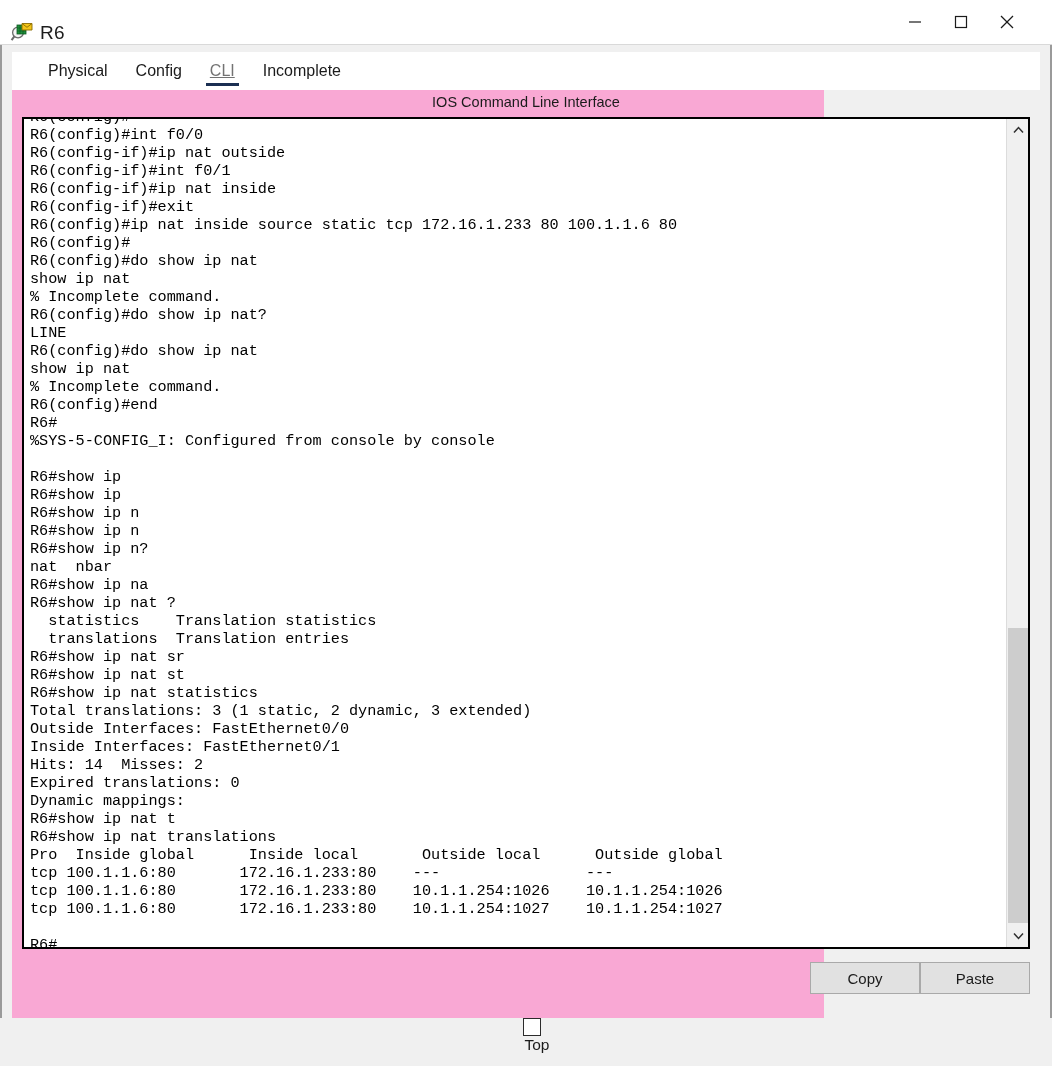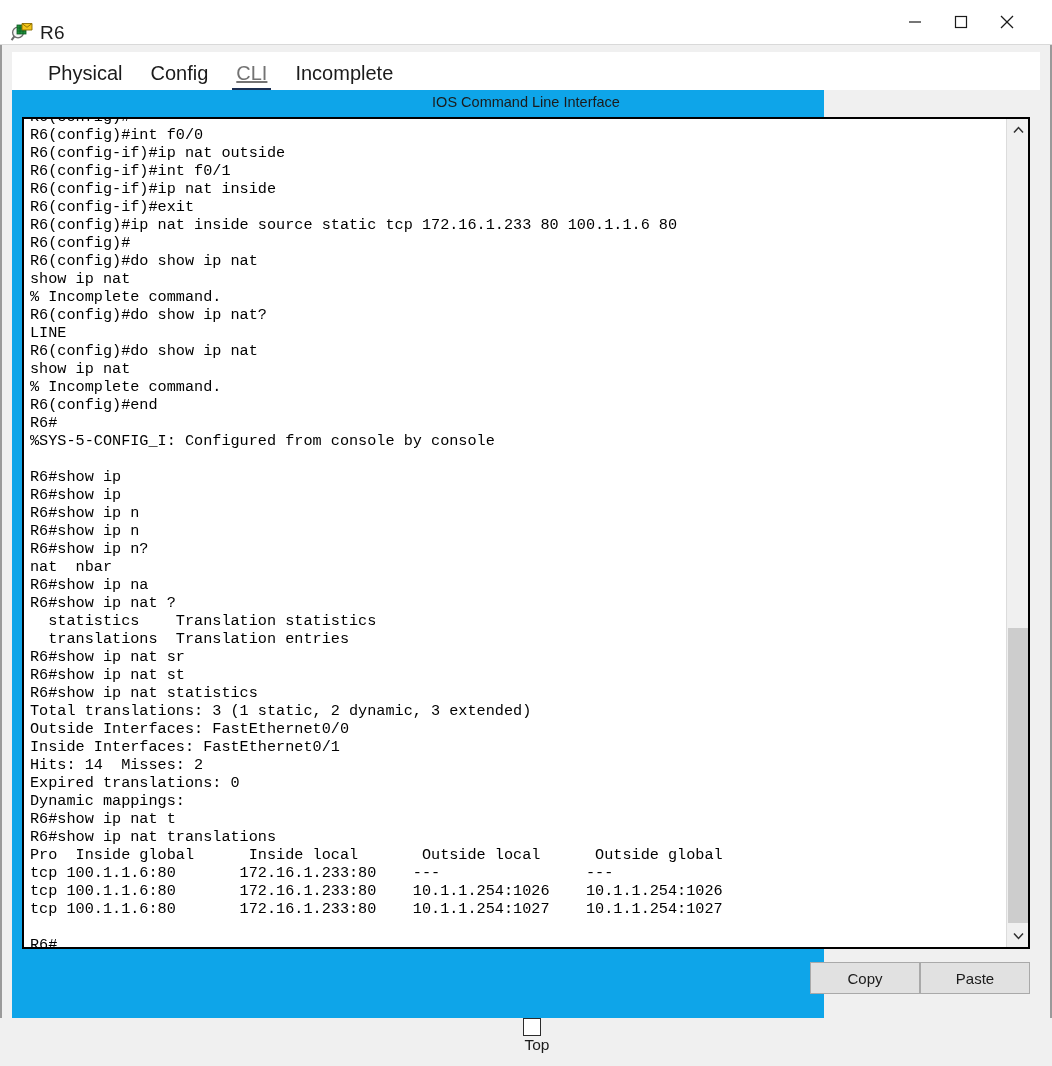--- a/index.html
+++ b/index.html
@@ -78,21 +78,21 @@
   }
   .tabbg {
     position: absolute;
     left: 12px; top: 52px;
     width: 1028px;
     height: 38px;
     background: #ffffff;
   }
   .tab {
     position: relative;
-    font-size: 20px;
+    font-size: 16px;
     color: #1b1b1b;
     padding: 10px 14px 8px 14px;
     cursor: default;
     white-space: nowrap;
   }
   .tab.active { color: #737373; text-decoration: underline; }
   .tab.active .tab-underline {
     position: absolute;
     left: 10px; right: 10px;
     bottom: 2px;
@@ -100,21 +100,21 @@
     background: #1b2f52;
   }
 
   
   .panel {
     position: absolute;
     left: 12px;
     top: 90px;
     width: 812px;
     height: 928px;
-    background: #0ea5e9;
+    background: #f9a8d4;
     box-sizing: border-box;
   }
 
   .panel-heading {
     position: absolute;
     left: 0; top: 4px;
     width: 1028px;
     text-align: center;
     font-size: 14.5px;
     color: #1b1b1b;

